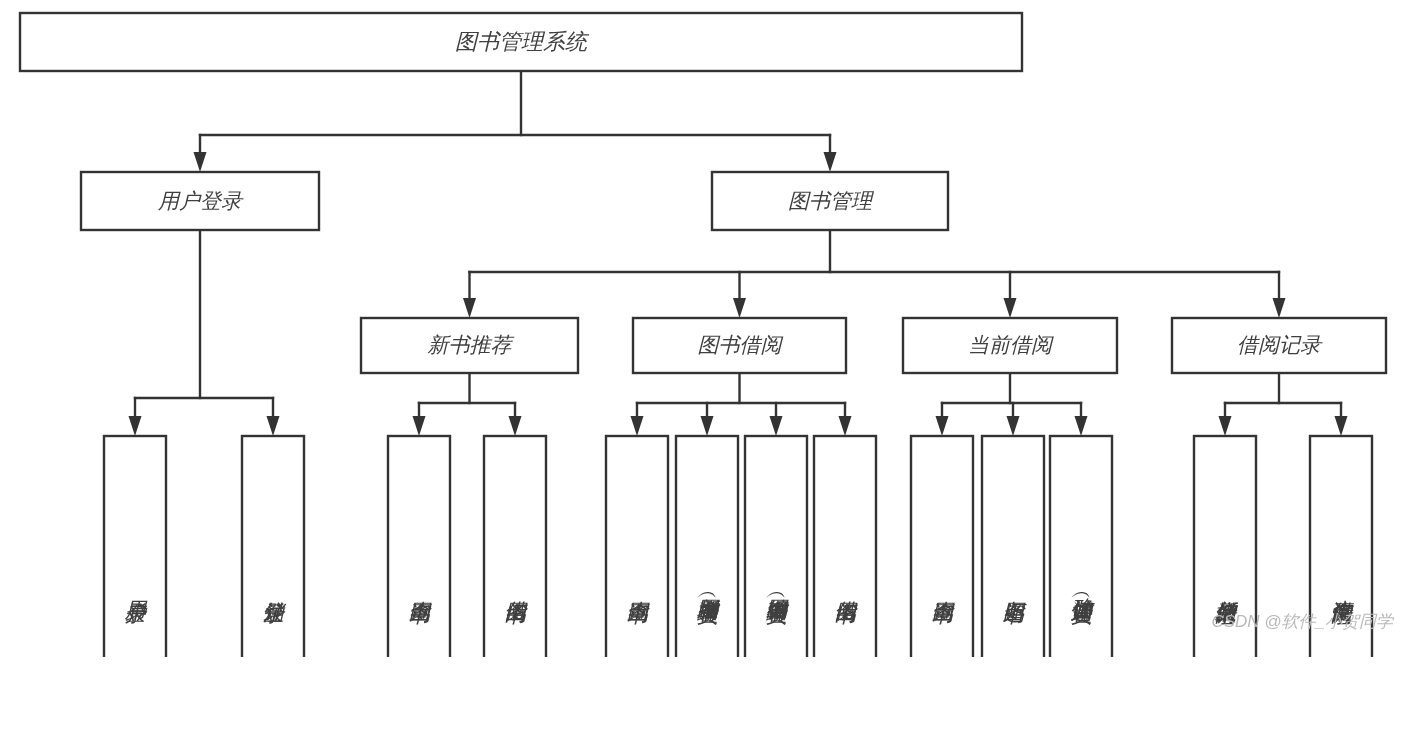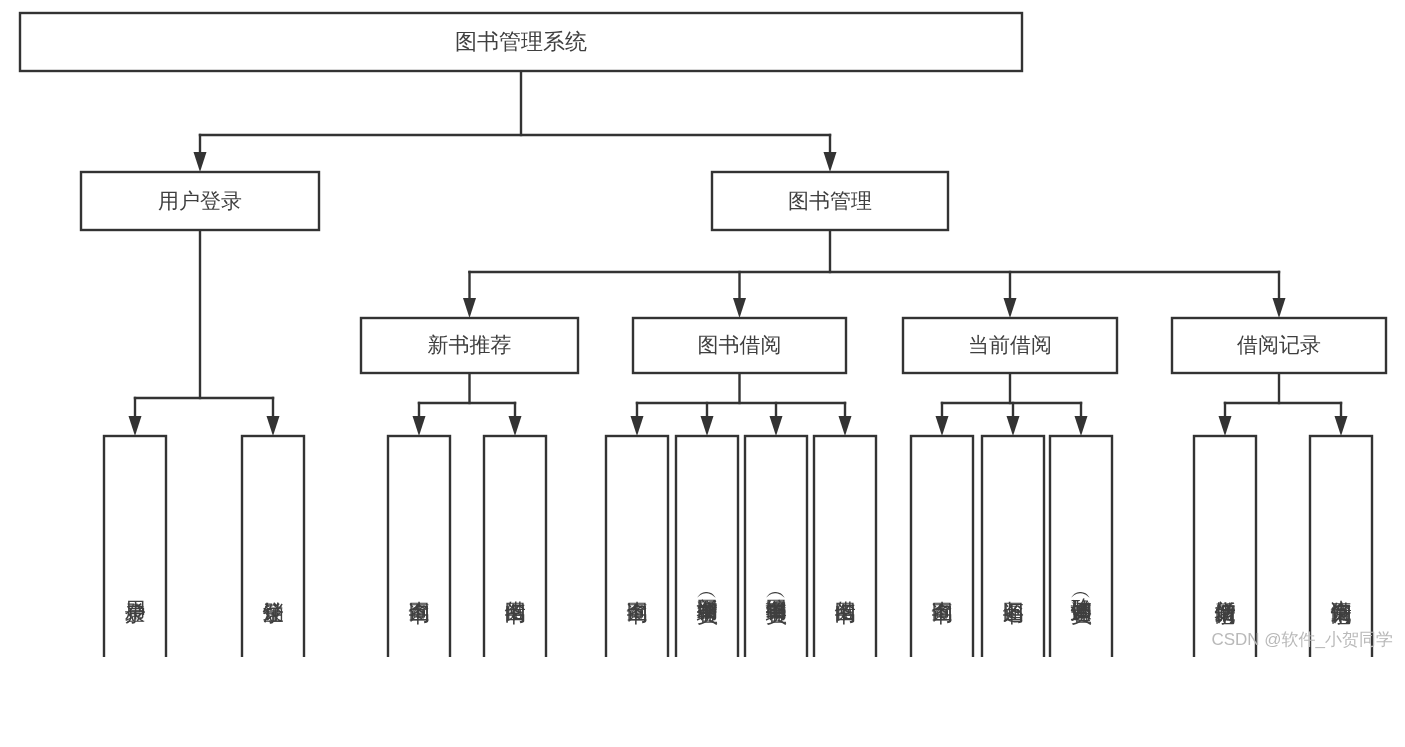--- a/index.html
+++ b/index.html
@@ -10,20 +10,21 @@
   }
   body {
     font-family: "Liberation Sans", "DejaVu Sans", sans-serif;
   }
   #diagram-root {
     position: relative;
     width: 1405px;
     height: 657px;
     background: #ffffff;
     overflow: hidden;
+    font-style: italic;
   }
   svg#tree-svg {
     position: absolute;
     left: 0;
     top: 0;
     width: 1405px;
     height: 747px;
     display: block;
   }
   .node-box {
@@ -65,21 +66,21 @@
     font-size: 21px;
     line-height: 1.06;
     color: #3f3f3f;
     letter-spacing: 1px;
     white-space: nowrap;
     text-align: center;
   }
   .watermark {
     position: absolute;
     right: 12px;
-    bottom: 6px;
+    bottom: 24px;
     font-family: "Liberation Sans", "DejaVu Sans", sans-serif;
     font-size: 17px;
     color: #b9b9b9;
     white-space: nowrap;
     pointer-events: none;
   }
 </style>
 </head>
 <body>
 

